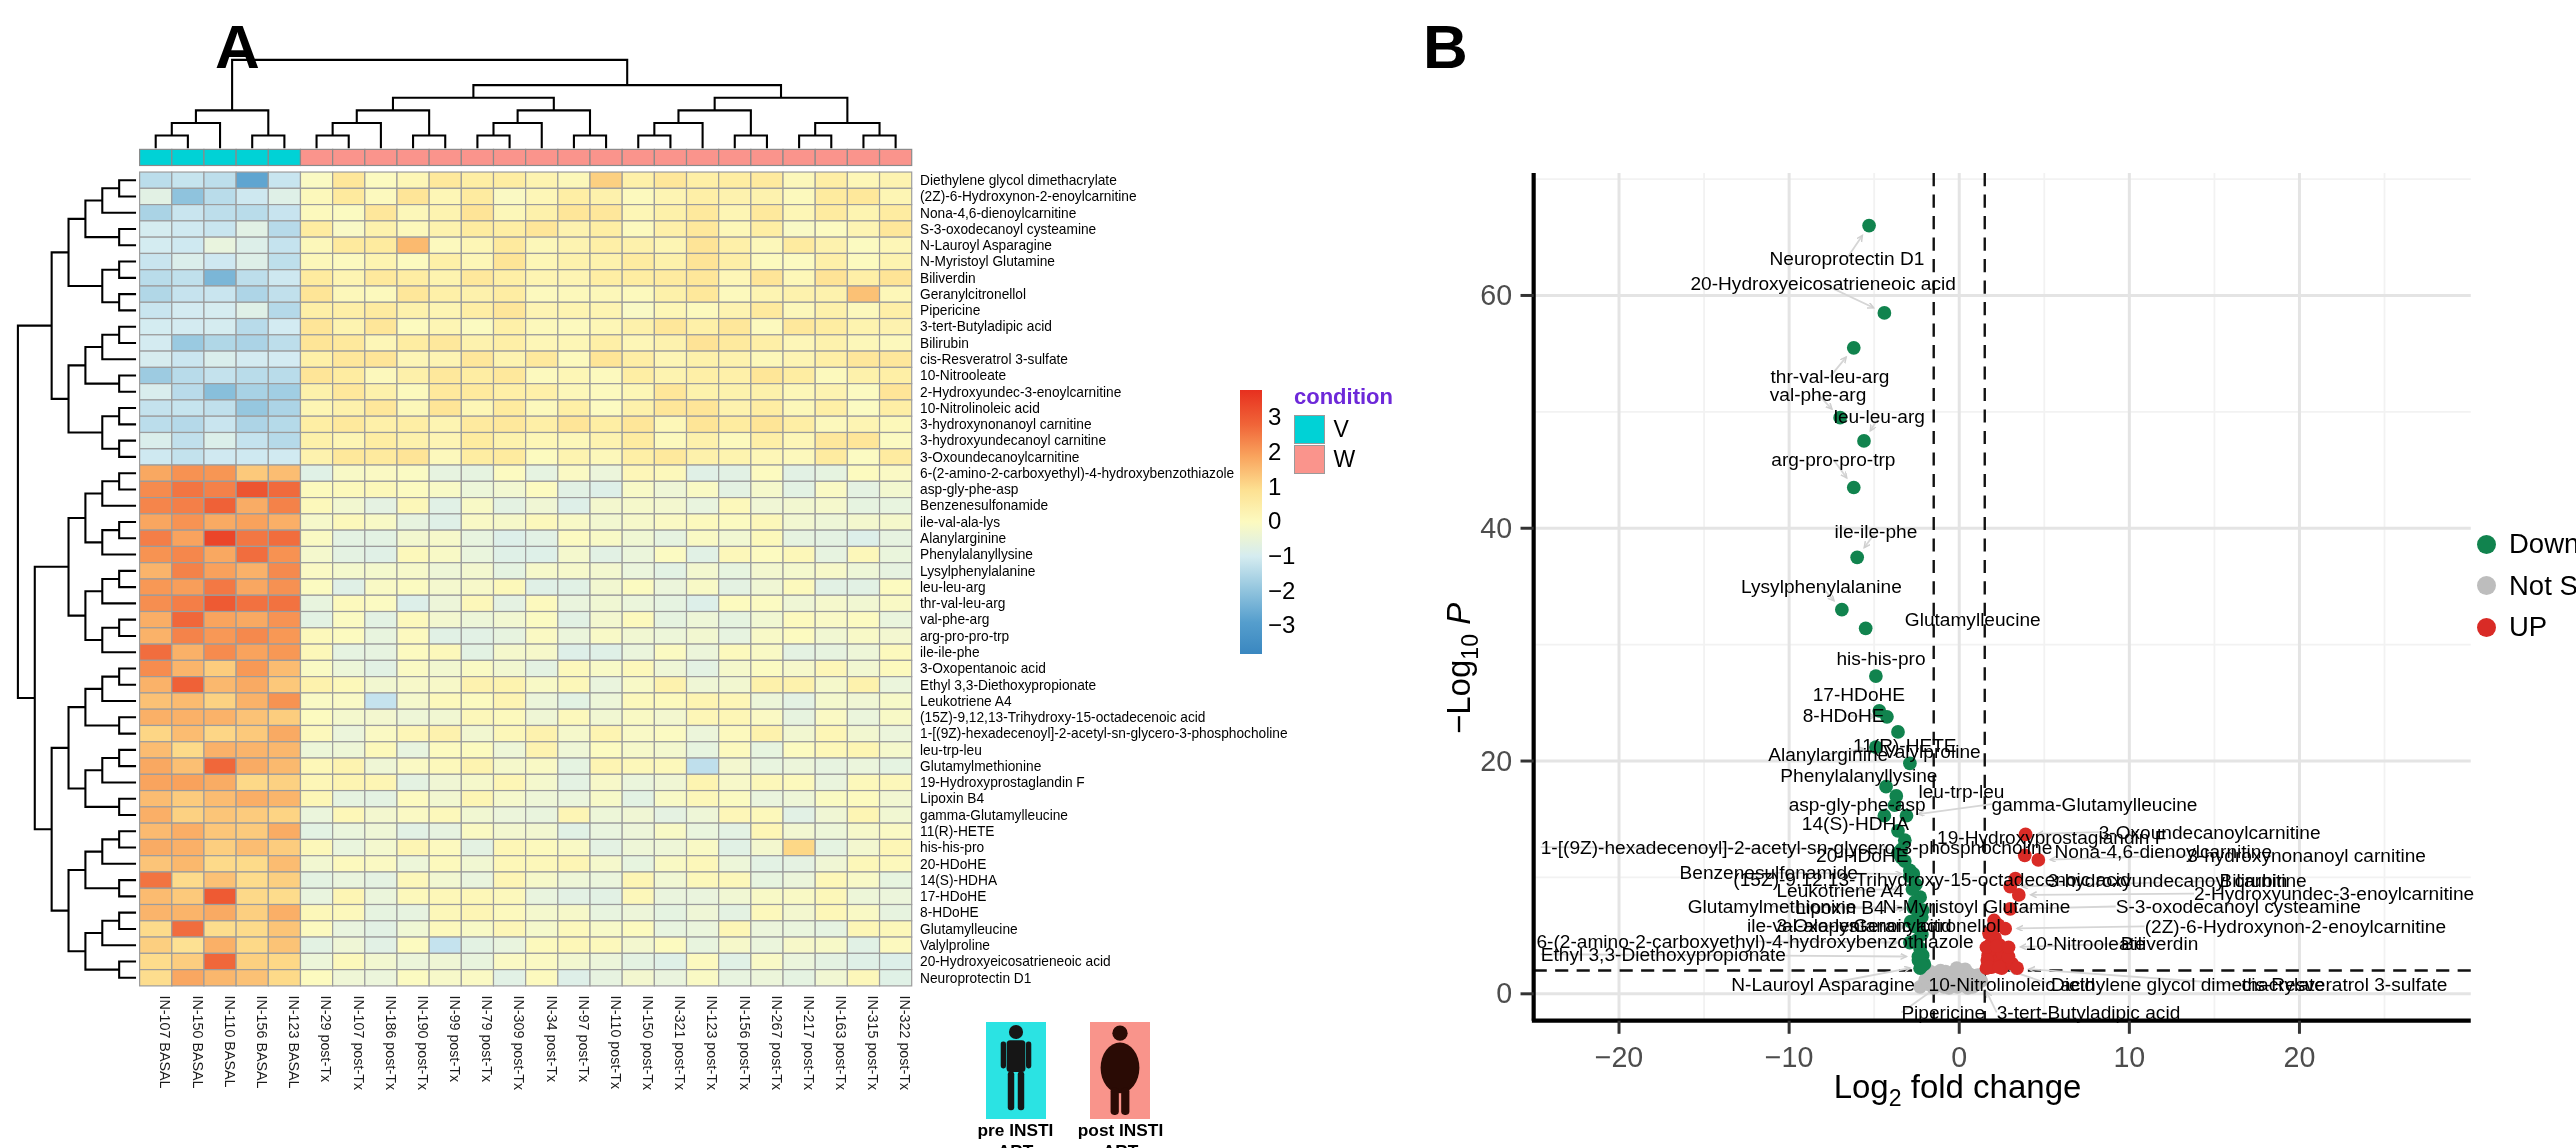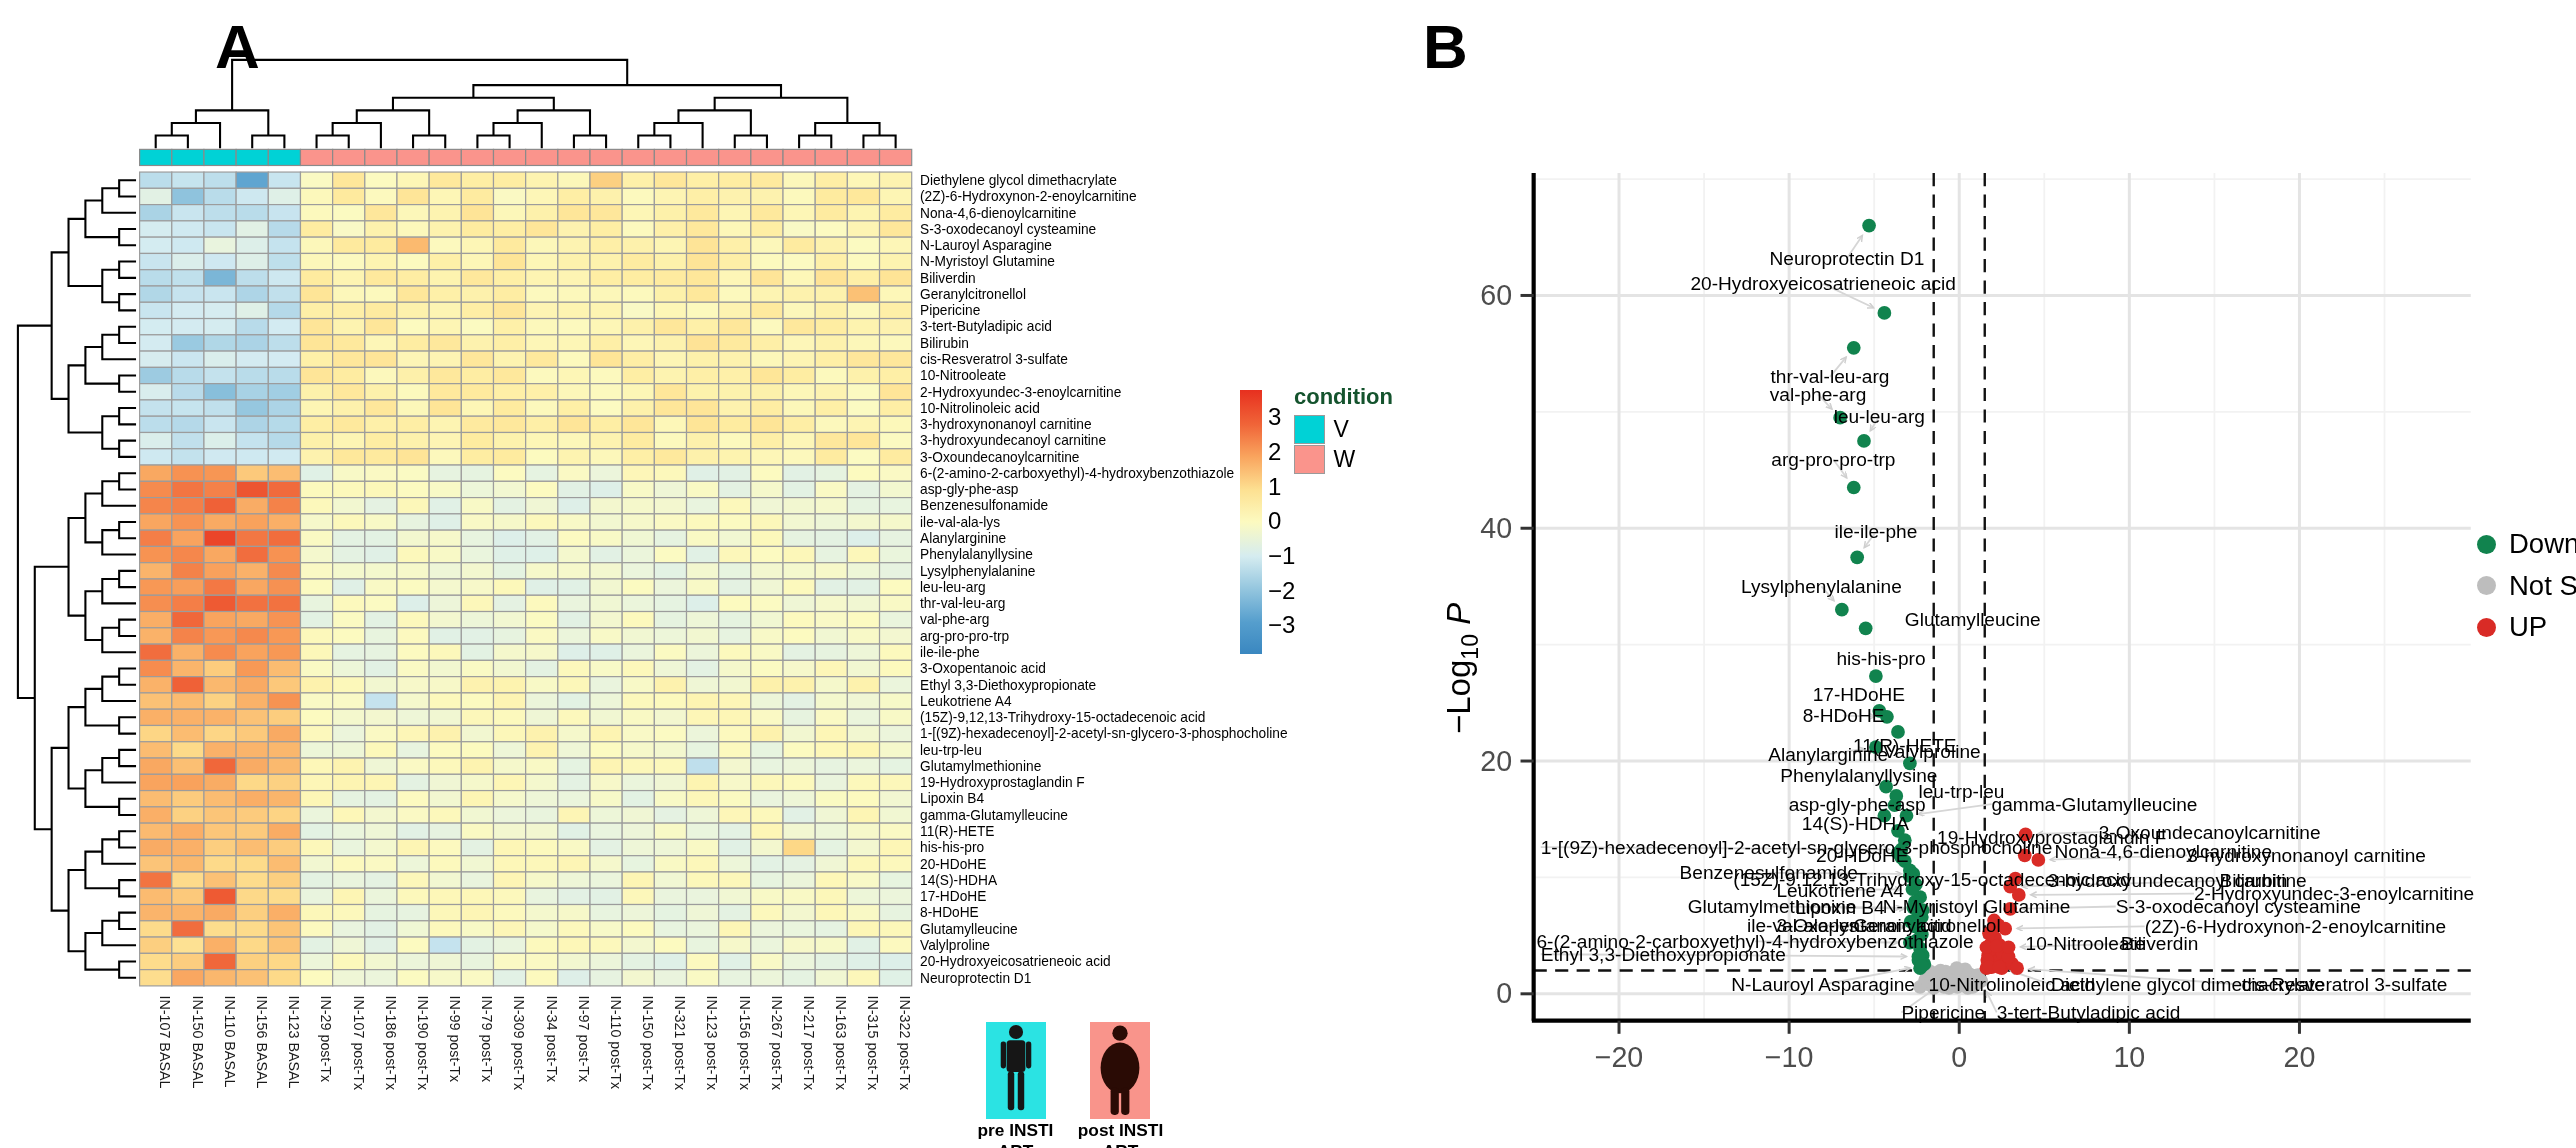--- a/index.html
+++ b/index.html
@@ -1,20 +1,20 @@
 <!DOCTYPE html>
 <html style="font-size:9.5px"><head>
 <meta charset="utf-8">
 <style>
   html,body{margin:0;padding:0;background:#ffffff;}
   #figure{position:relative;width:2576px;height:1149px;background:#ffffff;
           font-family:"Liberation Sans", sans-serif;overflow:hidden;}
   .abs{position:absolute;}
   .panel-letter{font-size:62px;font-weight:bold;color:#000;}
-  .cond-title{font-size:22px;font-weight:bold;color:#14532d;}
+  .cond-title{font-size:22px;font-weight:bold;color:#6d28d9;}
   .cond-label{font-size:23px;color:#000;}
   .cond-swatch{width:31px;height:29px;border:1.8px solid #9a9a9a;box-sizing:border-box;}
   .cb-tick{font-size:24px;color:#000;position:absolute;left:1268px;width:54px;}
   .picto-box{position:absolute;width:60px;height:97px;}
   .picto-caption{position:absolute;font-size:17.3px;font-weight:bold;color:#000;text-align:center;width:101px;}
   .axis-title-x{font-size:33px;color:#000;text-align:center;}
   .axis-title-y{font-size:33px;color:#000;transform:rotate(-90deg);transform-origin:left top;white-space:nowrap;}
   .axis-title-y .ylab-p{font-style:italic;}
   sub{font-size:70%;}
   .vleg-row{display:flex;align-items:center;margin-bottom:9.5px;}
@@ -1722,20 +1722,23 @@
         <text x="181.89999999999998" y="1609.7" font-size="32" fill="#000" text-anchor="start">Ethyl 3,3-Diethoxypropionate</text>
         <text x="655" y="1660.4" font-size="32" fill="#000" text-anchor="middle">N-Lauroyl Asparagine</text>
         <text x="831.7" y="1660.4" font-size="32" fill="#000" text-anchor="start">10-Nitrolinoleic acid</text>
         <text x="1036.9" y="1660.4" font-size="32" fill="#000" text-anchor="start">Diethylene glycol dimethacrylate</text>
         <text x="1356.1" y="1660.4" font-size="32" fill="#000" text-anchor="start">cis-Resveratrol 3-sulfate</text>
         <text x="786.1" y="1707.2" font-size="32" fill="#000" text-anchor="start">Pipericine</text>
         <text x="945.7" y="1707.2" font-size="32" fill="#000" text-anchor="start">3-tert-Butyladipic acid</text>
       </g>
     </svg>
 
+  <div class="abs axis-title-x" style="left:1719px;top:1068px;width:477px;">
+    <span>Log</span><sub>2</sub><span> fold change</span>
+  </div>
   <div class="abs axis-title-y" style="left:1440px;top:734px;">
     <span>−Log</span><sub>10</sub><span class="ylab-p"> P</span>
   </div>
 
   <div class="abs" style="left:2477px;top:528px;">
     <div class="vleg-row">
       <div class="vleg-dot" id="dotDown" style="background: rgb(17, 131, 78);"></div>
       <div class="vleg-label">Down</div>
     </div>
     <div class="vleg-row">

